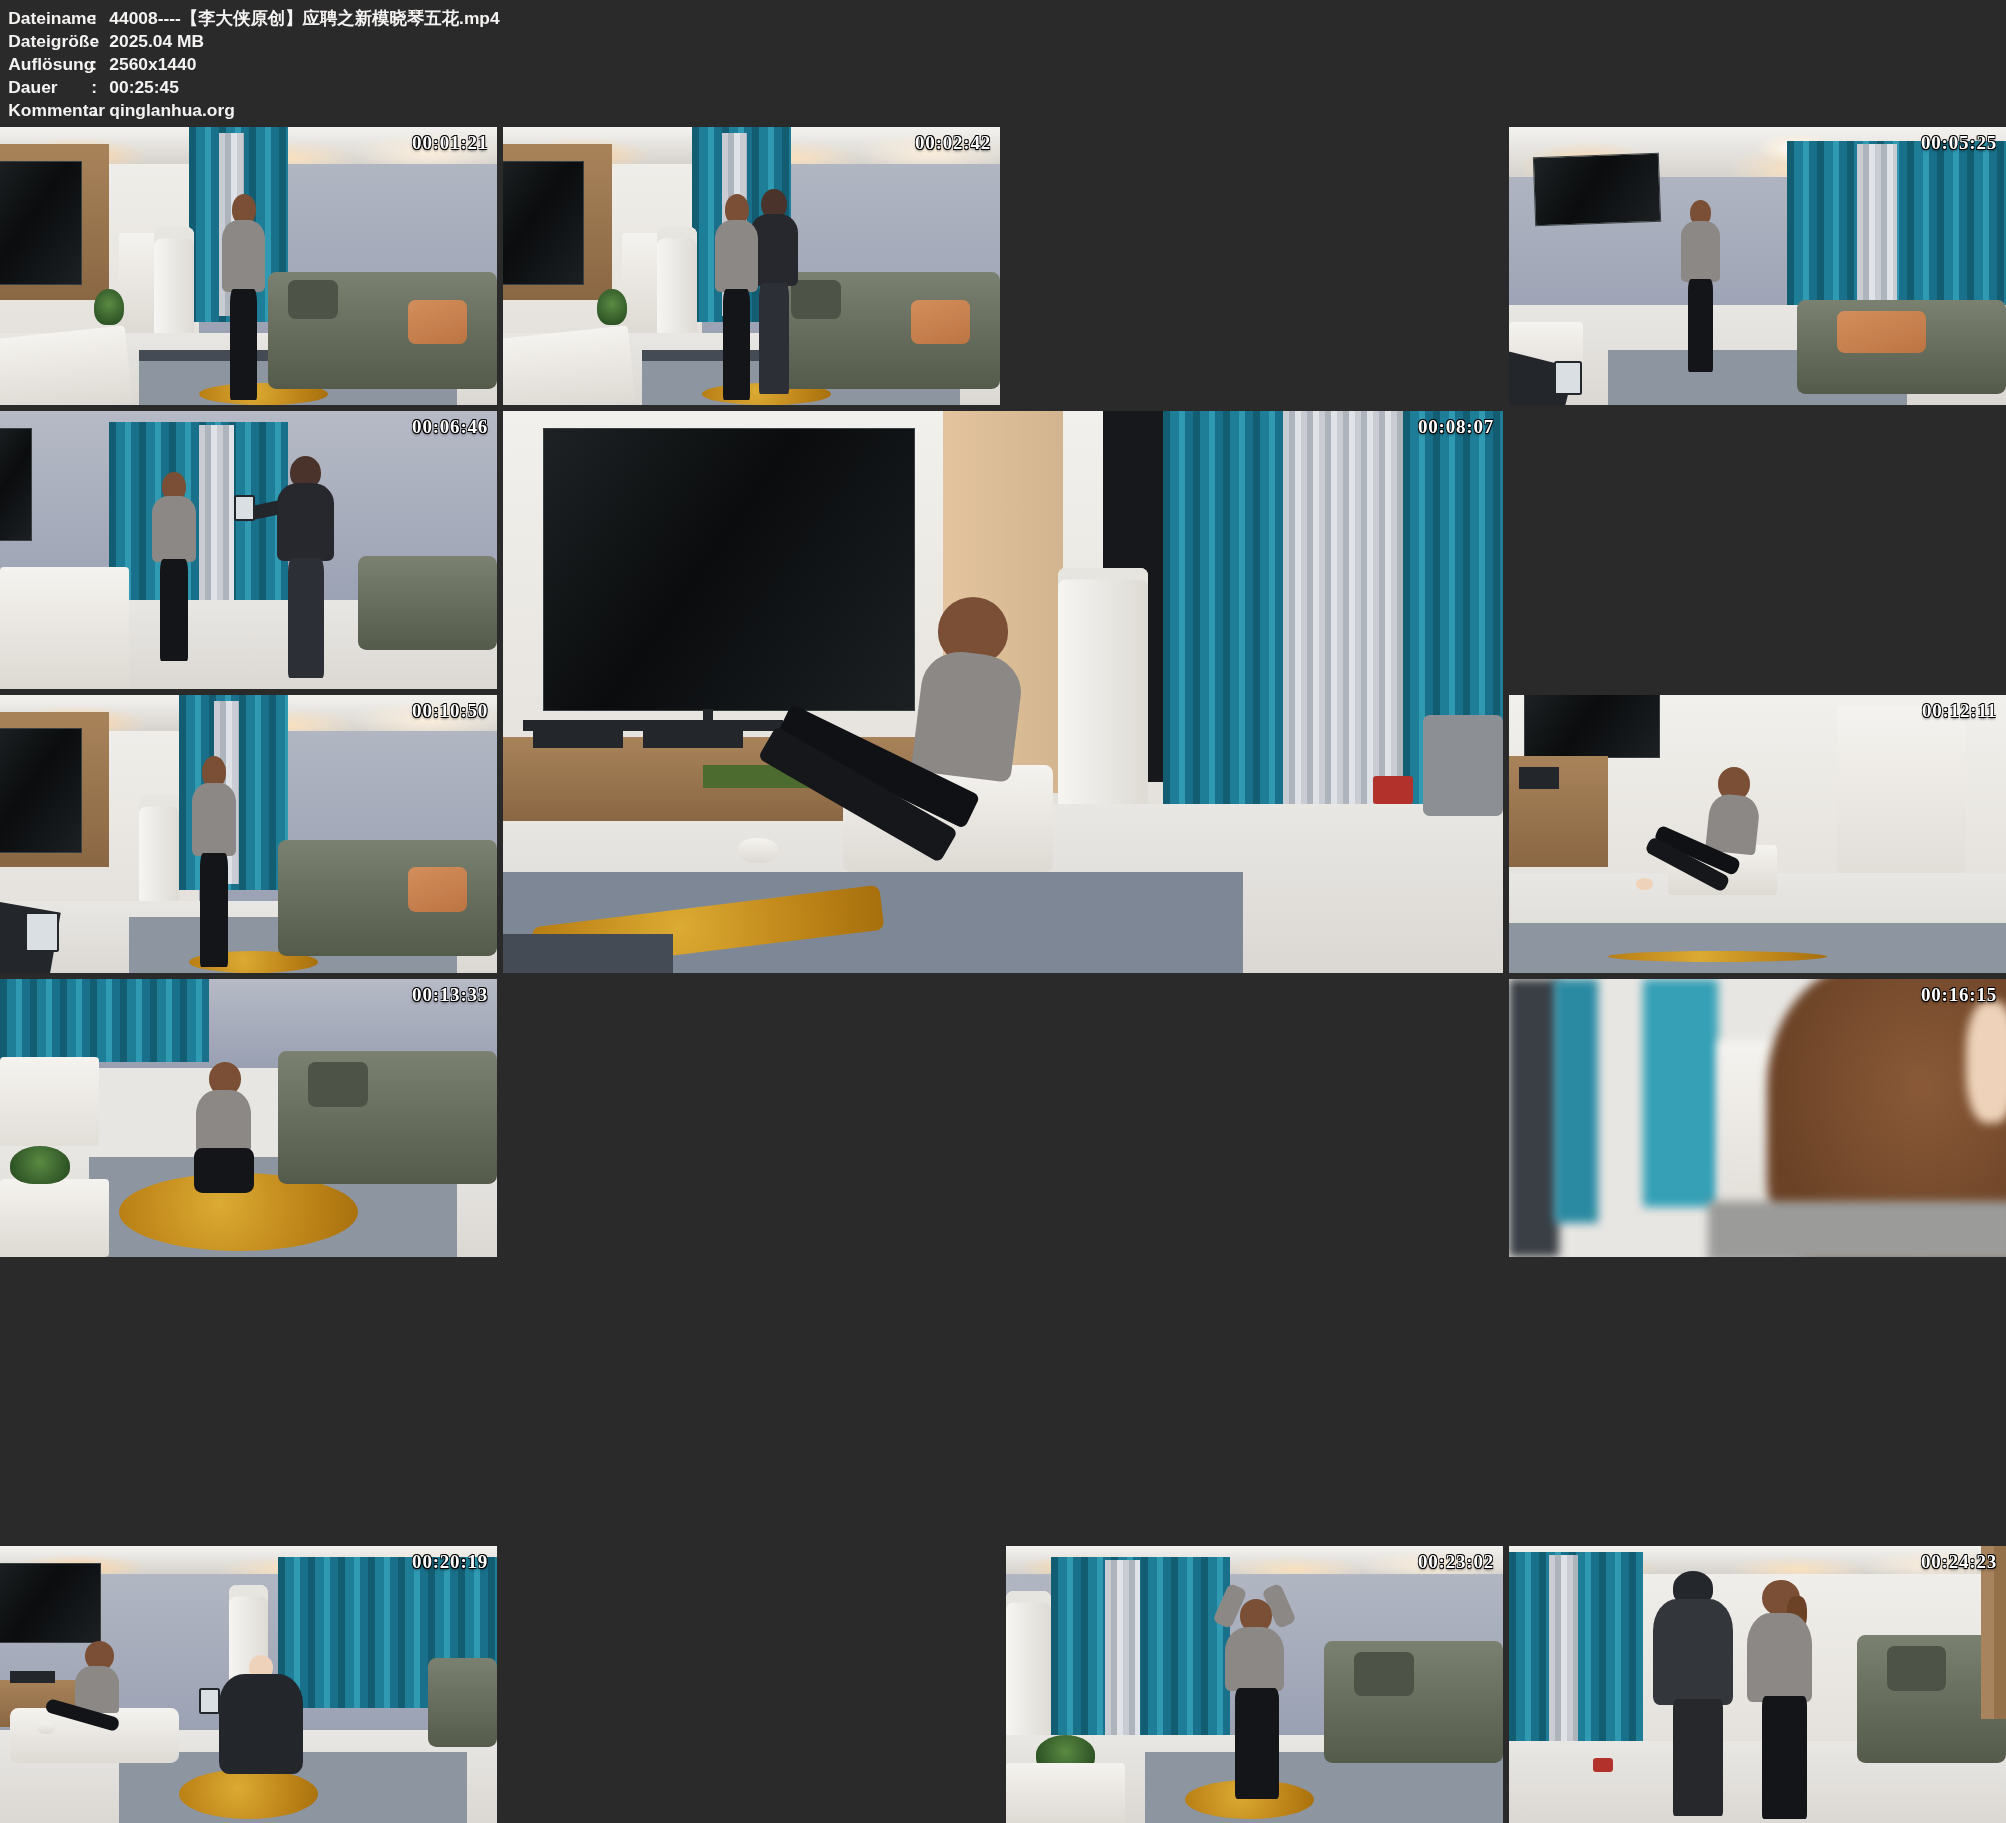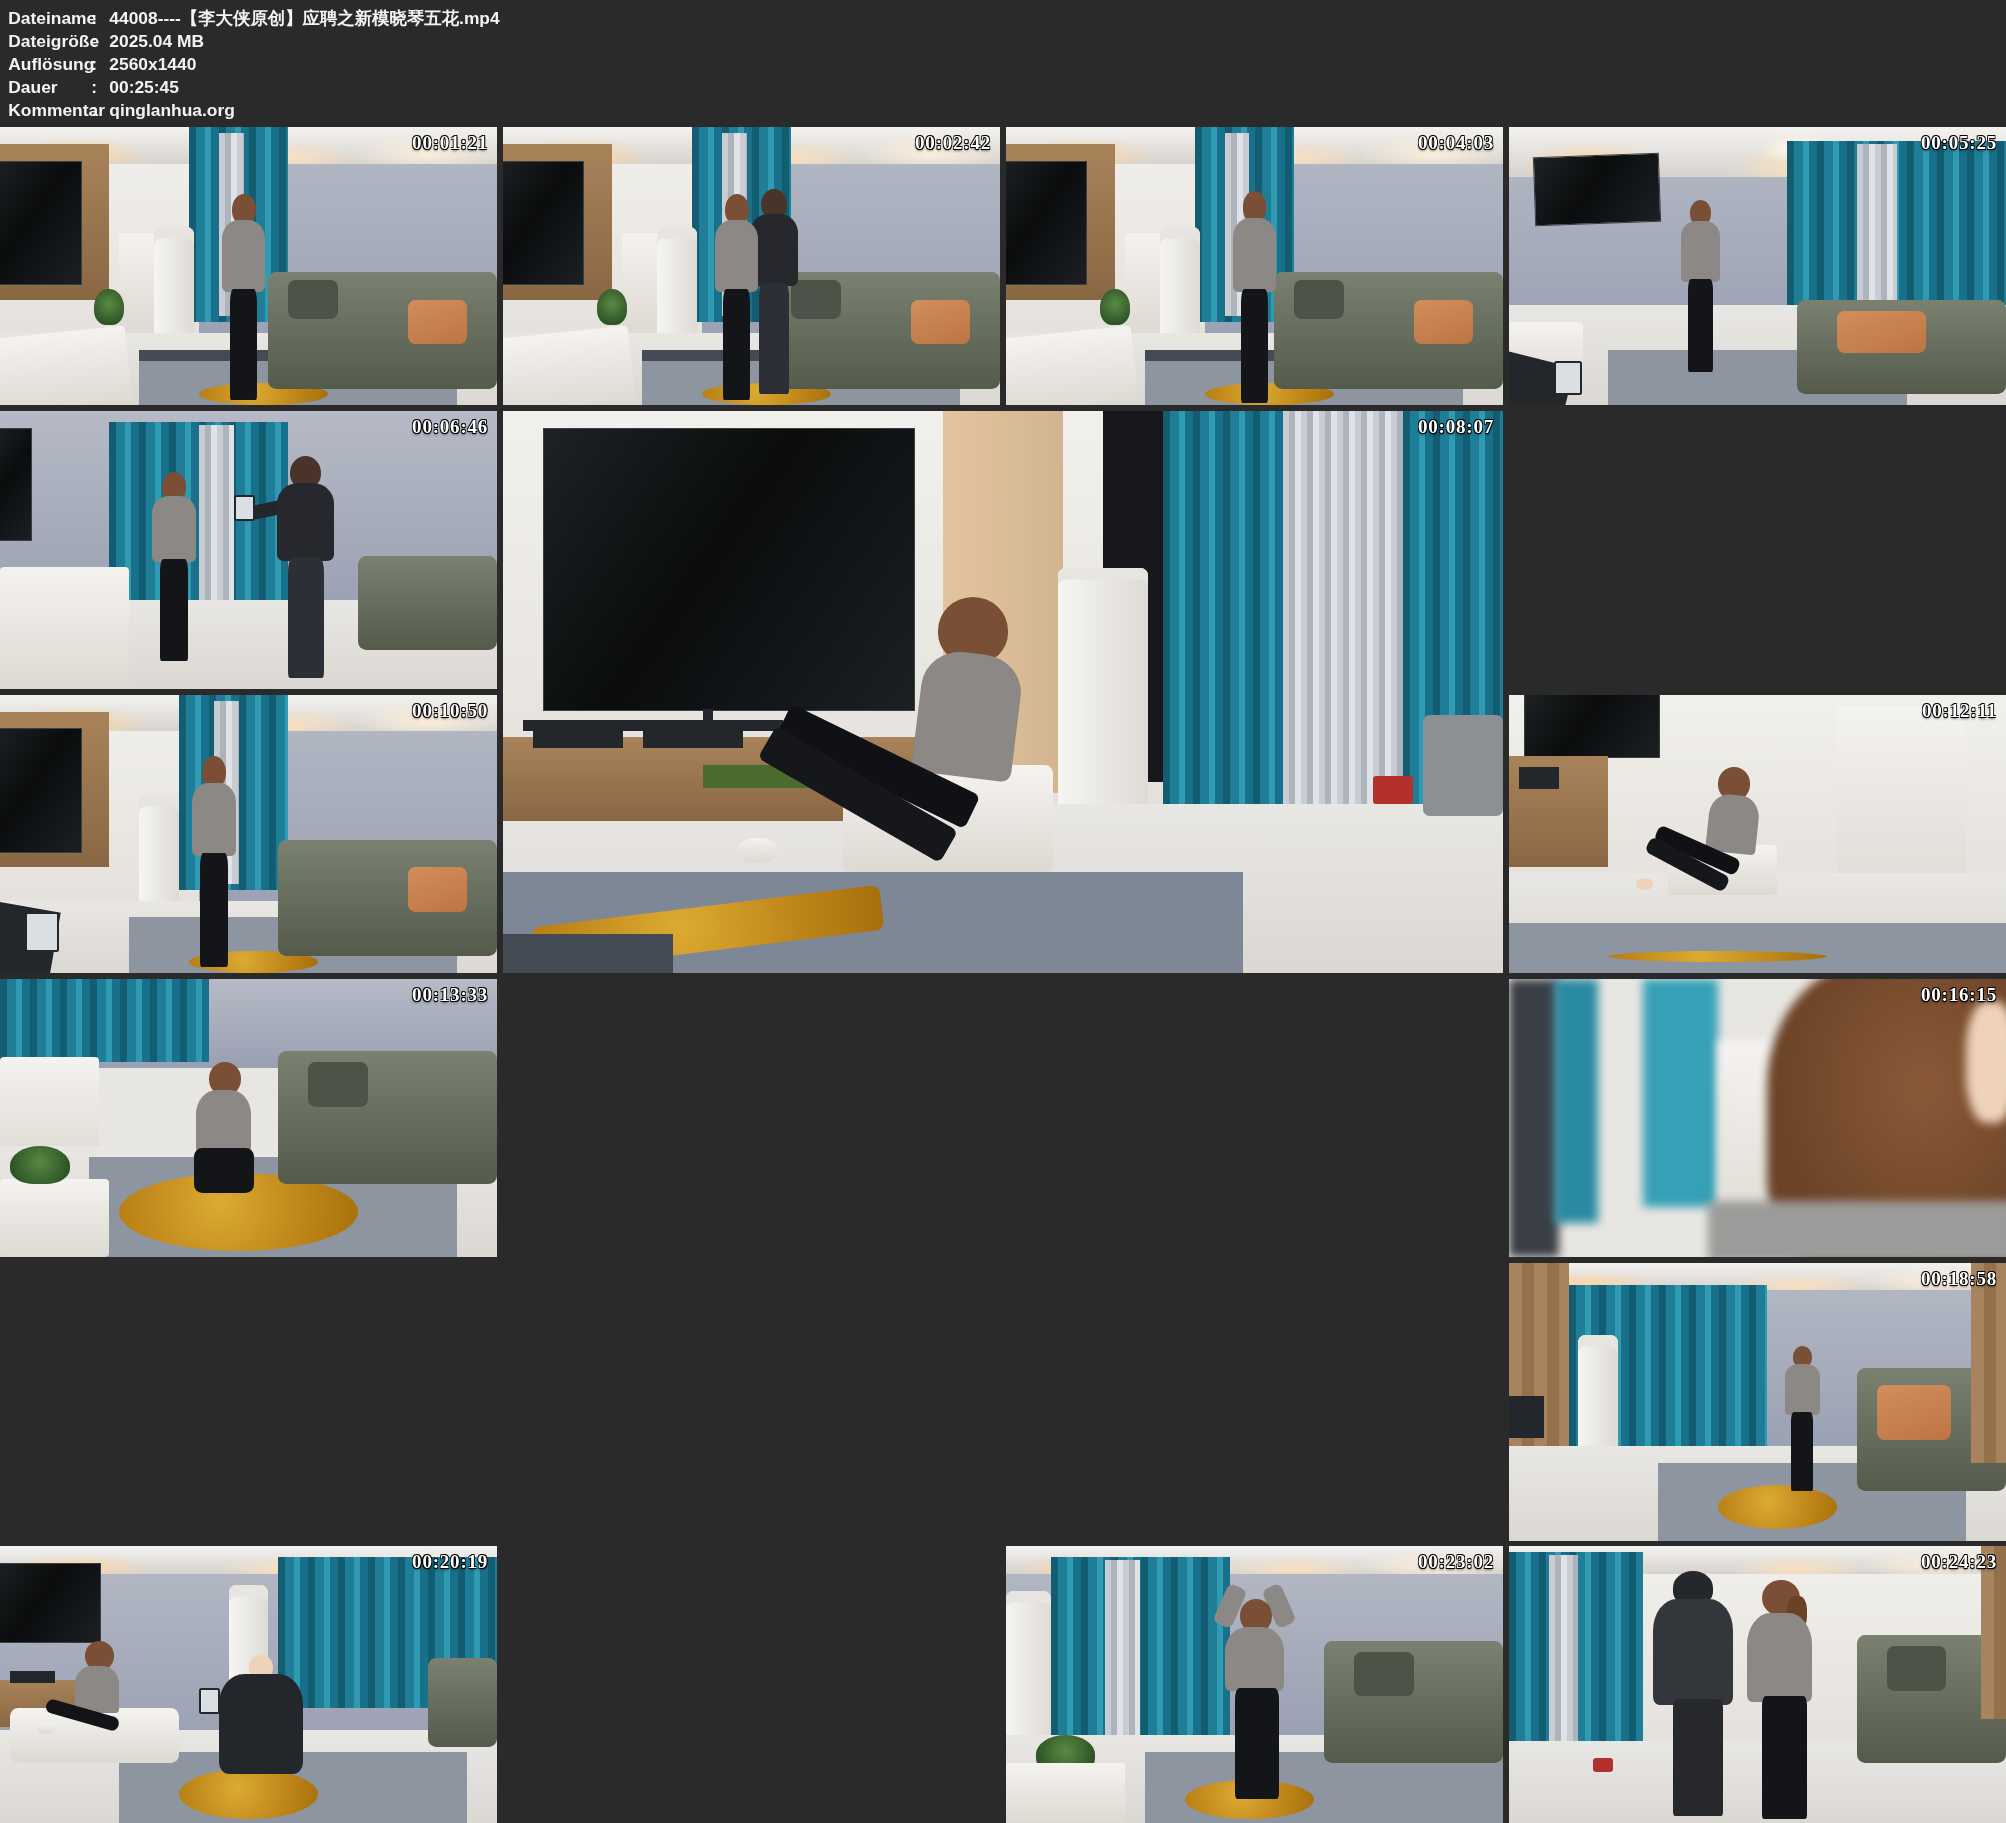--- a/index.html
+++ b/index.html
@@ -154,48 +154,20 @@
           </i>
         <i class="fig" style="left:42%;top:24%;width:10%;height:74%">
             <i class="fg-head"></i>
             <i class="fg-torso"></i>
             <i class="fg-legs"></i>
           </i>
       </div>
       <span class="ts">00:02:42</span>
     </div>
 
-    <div class="thumb" style="grid-area:1/3">
-      <div class="sc">
-        <i class="p wallL" style="left:38%;top:0;width:62%;height:80%"></i>
-        <i class="p wallW" style="left:0;top:0;width:40%;height:80%"></i>
-        <i class="p ceil" style="left:0;top:0;width:100%;height:13%"></i>
-        <i class="p wood" style="left:0;top:6%;width:22%;height:56%"></i>
-        <i class="p tv" style="left:-2%;top:12%;width:18%;height:44%"></i>
-        <i class="p curt" style="left:38%;top:0;width:20%;height:70%"></i>
-        <i class="p sheer" style="left:44%;top:2%;width:5%;height:66%"></i>
-        <i class="p whitef" style="left:24%;top:38%;width:8%;height:37%"></i>
-        <i class="p plant" style="left:19%;top:58%;width:6%;height:13%"></i>
-        <i class="p ac" style="left:31%;top:36%;width:8%;height:40%"></i>
-        <i class="p floor" style="left:0;top:74%;width:100%;height:26%"></i>
-        <i class="p rug" style="left:28%;top:80%;width:64%;height:20%"></i>
-        <i class="p rugD" style="left:28%;top:80%;width:64%;height:4%"></i>
-        <i class="p gold" style="left:40%;top:92%;width:26%;height:8%;border-radius:50%"></i>
-        <i class="p sofa" style="left:54%;top:52%;width:46%;height:42%"></i>
-        <i class="p cushD" style="left:58%;top:55%;width:10%;height:14%"></i>
-        <i class="p cushO" style="left:82%;top:62%;width:12%;height:16%"></i>
-        <i class="p whitef" style="left:-4%;top:74%;width:30%;height:28%;transform:rotate(-6deg)"></i>
-        <i class="fig" style="left:45%;top:23%;width:10%;height:76%">
-            <i class="fg-head"></i>
-            <i class="fg-torso"></i>
-            <i class="fg-legs"></i>
-          </i>
-      </div>
-      <span class="ts">00:04:03</span>
-    </div>
 
     <div class="thumb" style="grid-area:1/4">
       <div class="sc">
         <i class="p wallL" style="left:0;top:0;width:100%;height:78%"></i>
         <i class="p ceil" style="left:0;top:0;width:100%;height:18%"></i>
         <i class="p lamp" style="left:50%;top:2%;width:16%;height:11%"></i>
         <i class="p tv" style="left:5%;top:10%;width:25%;height:24%;transform:rotate(-2deg)"></i>
         <i class="p curt" style="left:56%;top:5%;width:44%;height:66%"></i>
         <i class="p sheer" style="left:70%;top:6%;width:8%;height:63%"></i>
         <i class="p floor" style="left:0;top:64%;width:100%;height:36%"></i>
@@ -344,43 +316,20 @@
         <i class="p" style="left:27%;top:0;width:15%;height:82%;background:#35a0b6"></i>
         <i class="p whitef" style="left:42%;top:22%;width:17%;height:78%"></i>
         <i class="p" style="left:52%;top:-6%;width:52%;height:112%;background:radial-gradient(ellipse at 60% 40%,#8a5a38,#6b4226 70%);border-radius:40% 0 0 30%"></i>
         <i class="p skin" style="left:92%;top:8%;width:10%;height:44%;border-radius:40%"></i>
         <i class="p" style="left:40%;top:80%;width:62%;height:22%;background:#9b9b99"></i>
       </div>
       <span class="ts">00:16:15</span>
     </div>
 
 
-    <div class="thumb" style="grid-area:5/4">
-      <div class="sc">
-        <i class="p wallL" style="left:50%;top:0;width:50%;height:70%"></i>
-        <i class="p wallW" style="left:0;top:0;width:52%;height:70%"></i>
-        <i class="p ceil" style="left:0;top:0;width:100%;height:10%"></i>
-        <i class="p woodv" style="left:0;top:0;width:12%;height:100%"></i>
-        <i class="p curt" style="left:12%;top:8%;width:40%;height:62%"></i>
-        <i class="p ac" style="left:14%;top:26%;width:8%;height:46%"></i>
-        <i class="p floor" style="left:0;top:66%;width:100%;height:34%"></i>
-        <i class="p rug" style="left:30%;top:72%;width:62%;height:28%"></i>
-        <i class="p gold" style="left:42%;top:80%;width:24%;height:16%;border-radius:50%"></i>
-        <i class="p sofa" style="left:70%;top:38%;width:30%;height:44%"></i>
-        <i class="p cushO" style="left:74%;top:44%;width:15%;height:20%"></i>
-        <i class="p woodv" style="left:93%;top:0;width:7%;height:72%"></i>
-        <i class="fig" style="left:55%;top:30%;width:8%;height:52%">
-            <i class="fg-head"></i>
-            <i class="fg-torso"></i>
-            <i class="fg-legs"></i>
-          </i>
-        <i class="p dark" style="left:-2%;top:48%;width:9%;height:15%"></i>
-      </div>
-      <span class="ts">00:18:58</span>
-    </div>
 
     <div class="thumb" style="grid-area:6/1">
       <div class="sc">
         <i class="p wallL" style="left:0;top:0;width:100%;height:72%"></i>
         <i class="p ceil" style="left:0;top:0;width:100%;height:10%"></i>
         <i class="p tv" style="left:-2%;top:6%;width:22%;height:28%"></i>
         <i class="p wood" style="left:0;top:48%;width:24%;height:17%"></i>
         <i class="p dark" style="left:2%;top:45%;width:9%;height:4%"></i>
         <i class="p ac" style="left:46%;top:14%;width:8%;height:42%"></i>
         <i class="p curt" style="left:56%;top:4%;width:44%;height:54%"></i>

